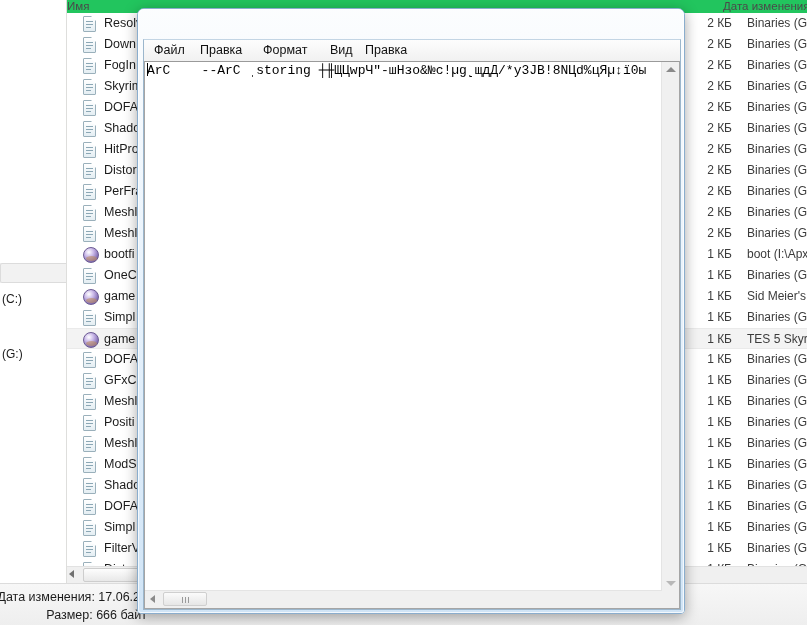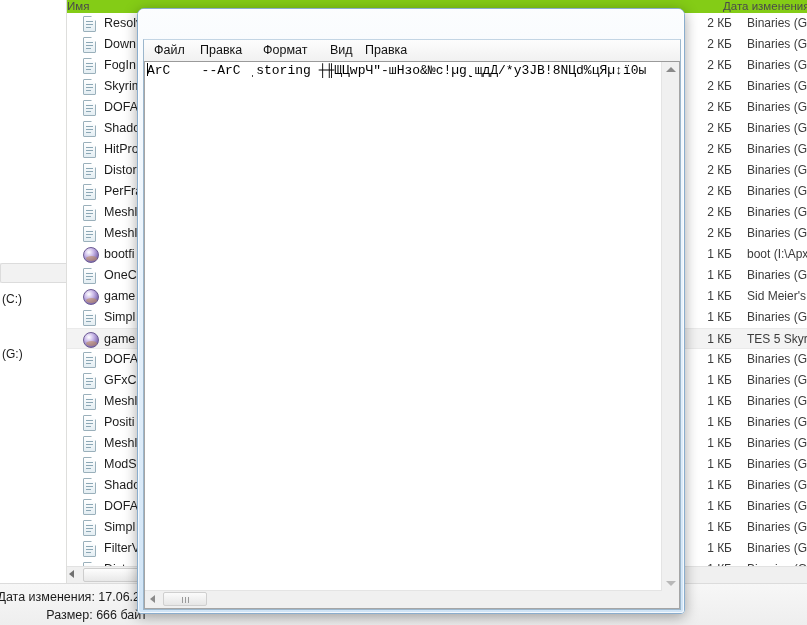--- a/index.html
+++ b/index.html
@@ -51,21 +51,21 @@
     border-radius: 2px 0 0 2px;
     height: 20px;
     line-height: 18px;
   }
 
   
   .exp-headerbar {
     position: absolute;
     left: 67px; top: 0;
     width: 740px; height: 13px;
-    background: #84cc16;
+    background: #22c55e;
     overflow: hidden;
   }
   .exp-col-head {
     position: absolute;
     top: 0;
     height: 13px;
     line-height: 13px;
     font-size: 11.5px;
     color: #4a4a4a;
     white-space: nowrap;

